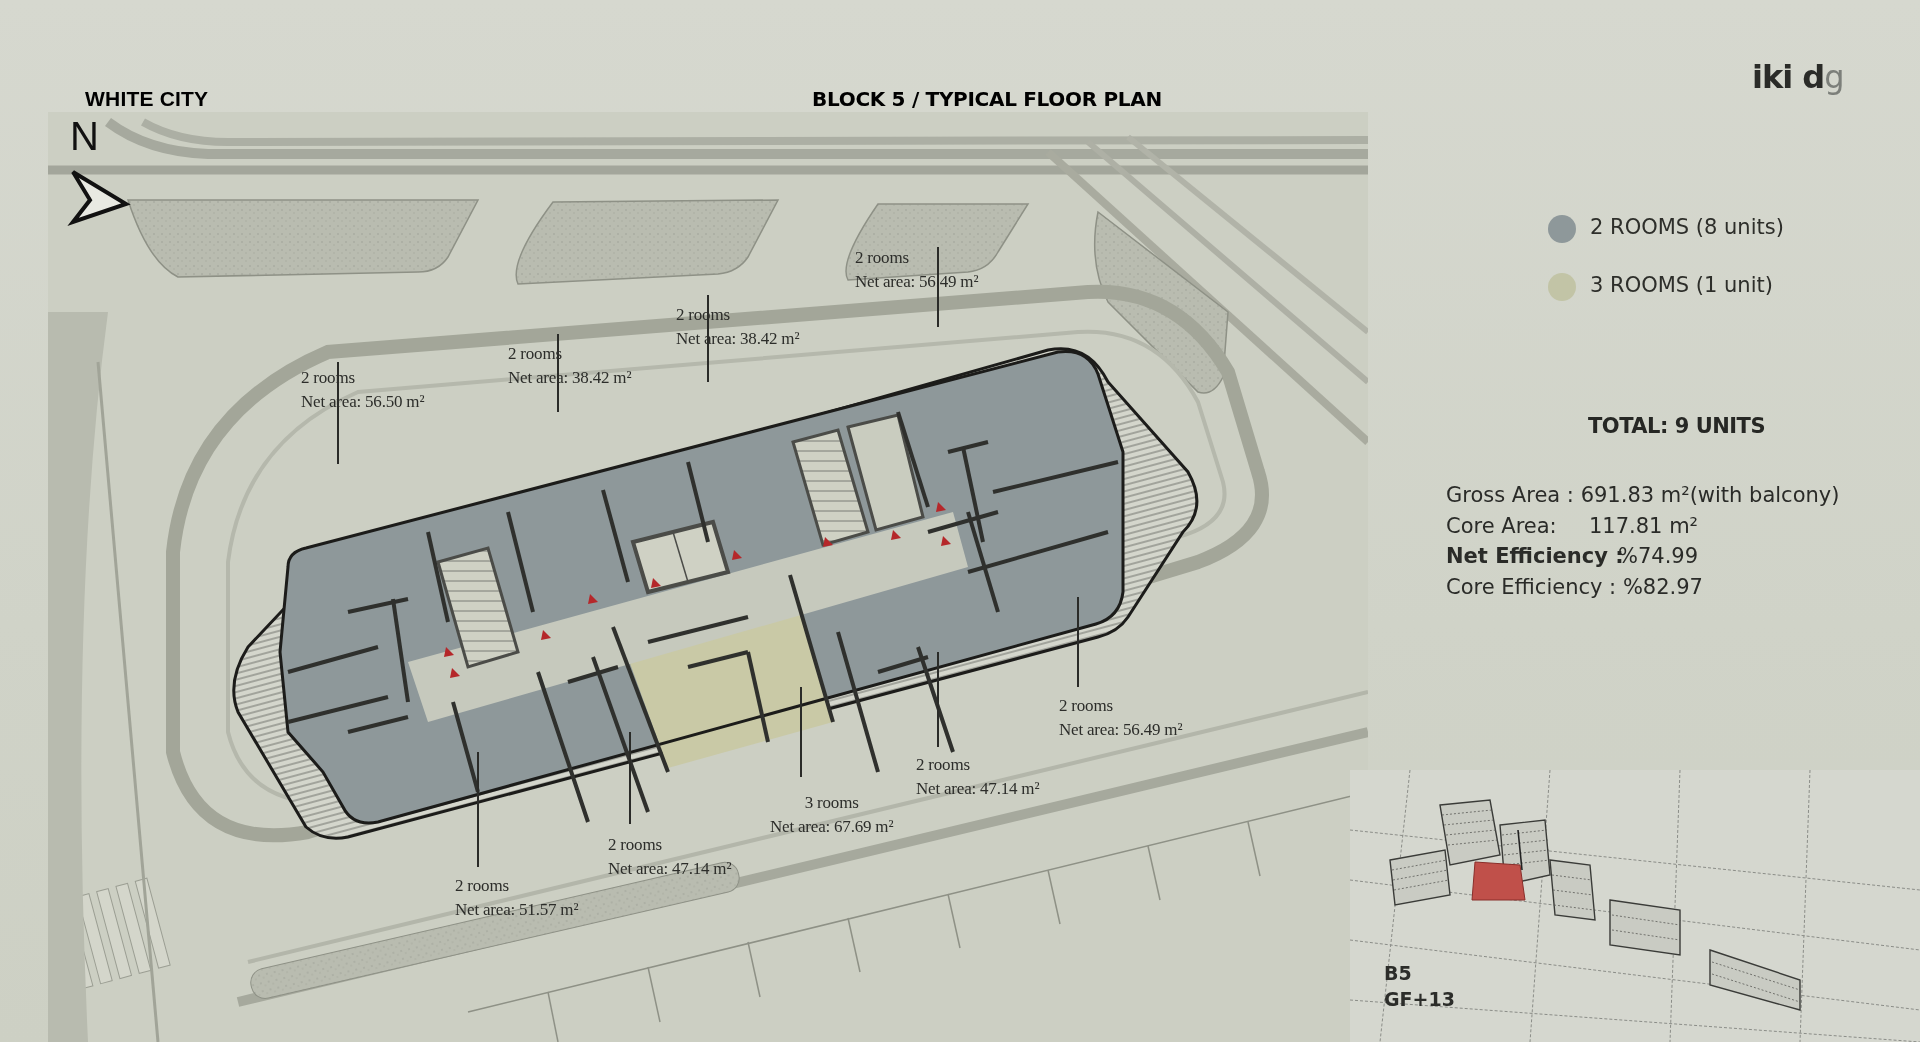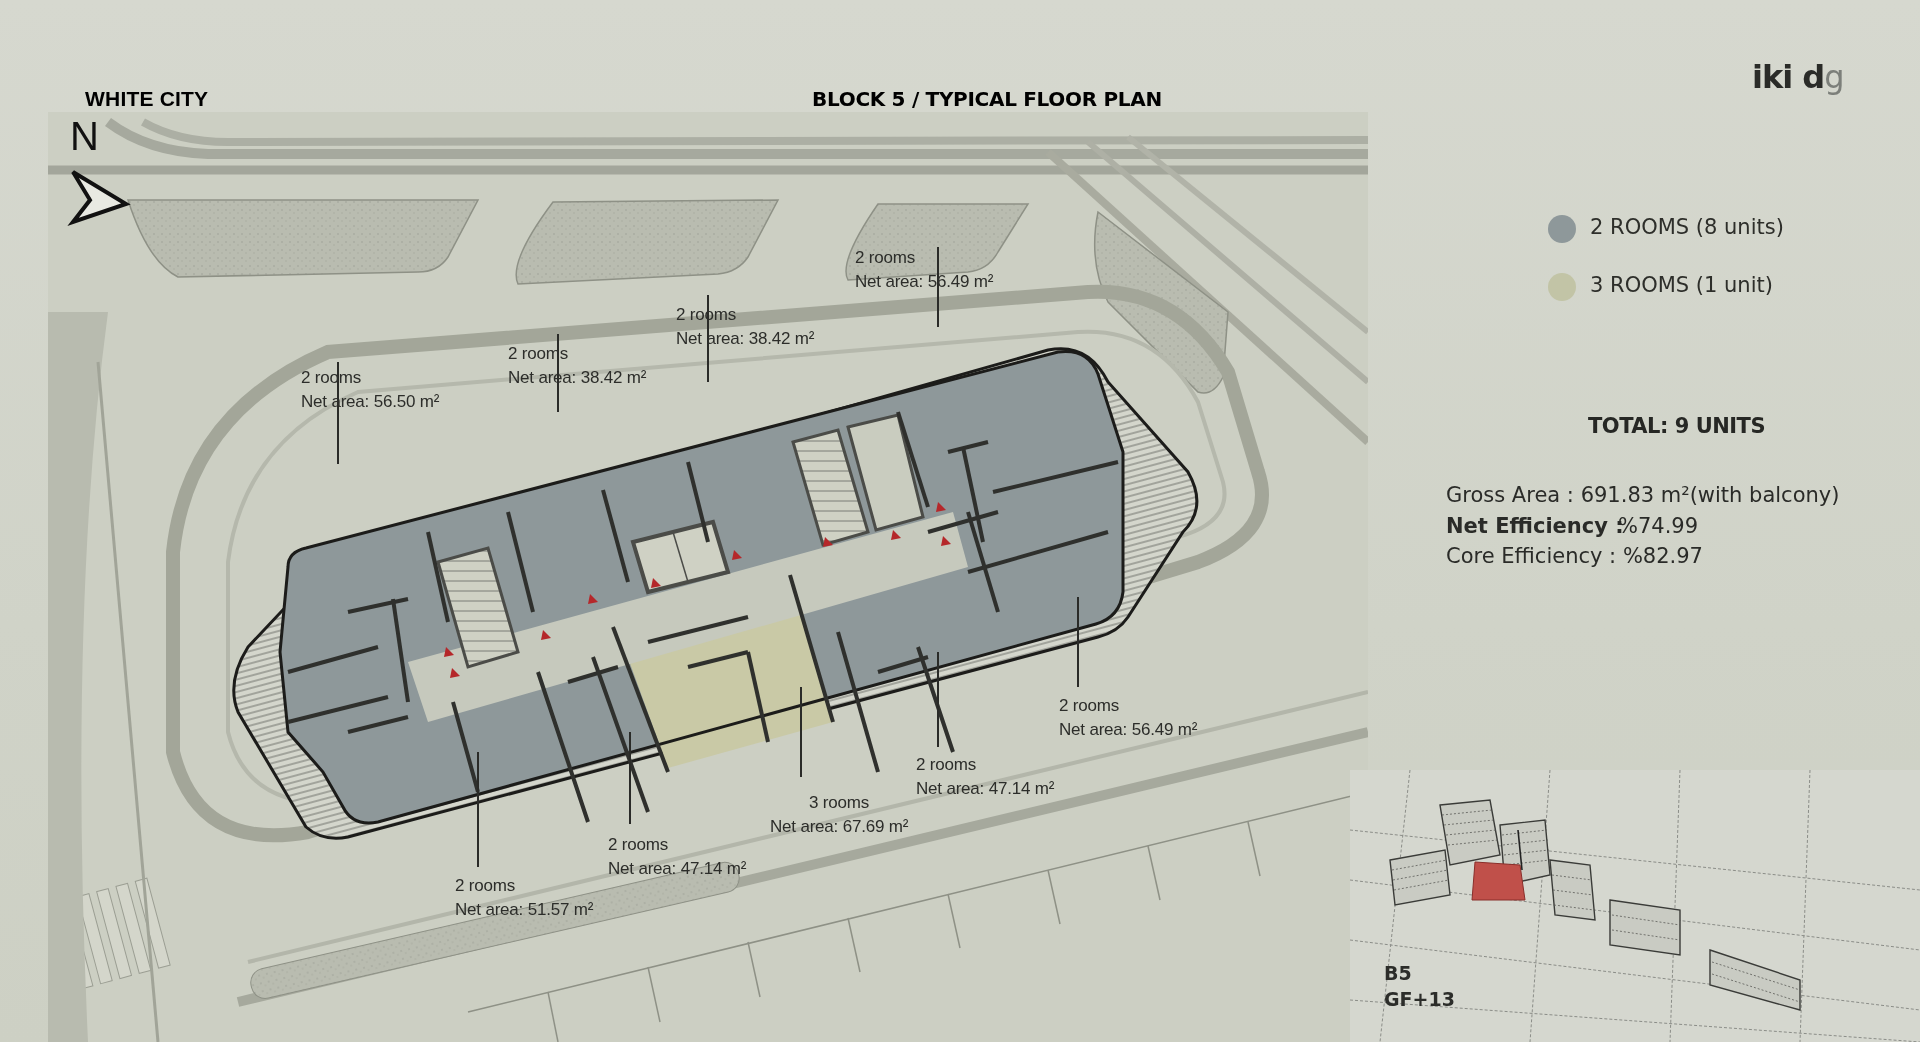--- a/index.html
+++ b/index.html
@@ -16,21 +16,21 @@
   .hdr { position:absolute; font-weight:bold; font-size:21px; letter-spacing:0.2px; color:#000000;margin-top:24px; }
   .hdr-left { left:85px; top:63px; font-family:"Liberation Sans", sans-serif; }
   .hdr-center { left:812px; top:63px; font-family:"DejaVu Sans", sans-serif; font-size:20px; font-weight:bold; letter-spacing:-0.3px;}
   .logo { position:absolute; left:1752px; top:58px; font-family:"DejaVu Sans", sans-serif; font-weight:bold; font-size:32px; color:#2a2b28; letter-spacing:-1px;}
   .logo .g { color:#7c7f7a; font-weight:normal; }
 
   .plan-wrap { position:absolute; left:48px; top:112px; width:1320px; height:930px; }
   .plan-wrap svg { position:absolute; left:0; top:0; }
 
   .label {
-    position:absolute; font-family:Liberation Sans, sans-serif; font-size:17px; line-height:24px;
+    position:absolute; font-family:Liberation Serif, serif; font-size:17px; line-height:24px;
     color:#2c2d2a; white-space:nowrap; letter-spacing:-0.2px;
   }
 
   .legend { position:absolute; left:1548px; top:215px; }
   .legend-item { display:flex; align-items:flex-start; height:28px; margin-bottom:30px; }
   .legend-dot { width:28px; height:28px; border-radius:50%; margin-right:14px; }
   .legend-text { font-family:"DejaVu Sans", sans-serif; font-size:21px; color:#2d2e2a; }
 
   .total { position:absolute; left:1588px; top:414px; font-family:"DejaVu Sans", sans-serif; font-size:21px; font-weight:bold; color:#262724; letter-spacing:-0.5px;}
   .stats { position:absolute; left:1446px; top:480px; font-family:"DejaVu Sans", sans-serif; font-size:21px; line-height:30.5px; color:#2a2b28; }
@@ -234,20 +234,21 @@
   <div class="legend-item">
     <span class="legend-dot" style="background:#c2c4a6;"></span>
     <span class="legend-text">3 ROOMS (1 unit)</span>
   </div>
 </div>
 
 <div class="total">TOTAL: 9 UNITS</div>
 
 <div class="stats">
   <div class="row"><span class="k">Gross Area :</span> <span>691.83 m²(with balcony)</span></div>
+  <div class="row"><span class="k" style="width:143px;">Core Area:</span><span>117.81 m²</span></div>
   <div class="row"><span class="k" style="width:172px;font-weight:bold;">Net Efficiency :</span><span>%74.99</span></div>
   <div class="row"><span class="k">Core Efficiency :</span> <span>%82.97</span></div>
 </div>
 
 <div class="mini">
   <svg width="570" height="272" viewBox="0 0 570 272">
     <rect x="0" y="0" width="570" height="272" fill="#d5d7cf"></rect>
     <g stroke="#8b8d88" stroke-width="1" stroke-dasharray="3 2" fill="none">
       <path d="M0 60 L 570 120"></path>
         <path d="M0 110 L 570 180"></path>

